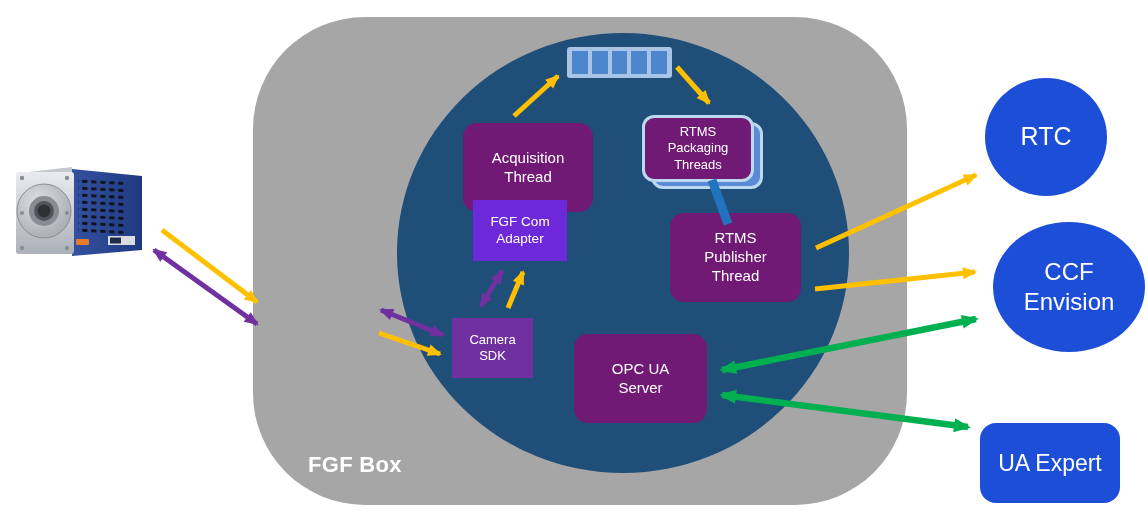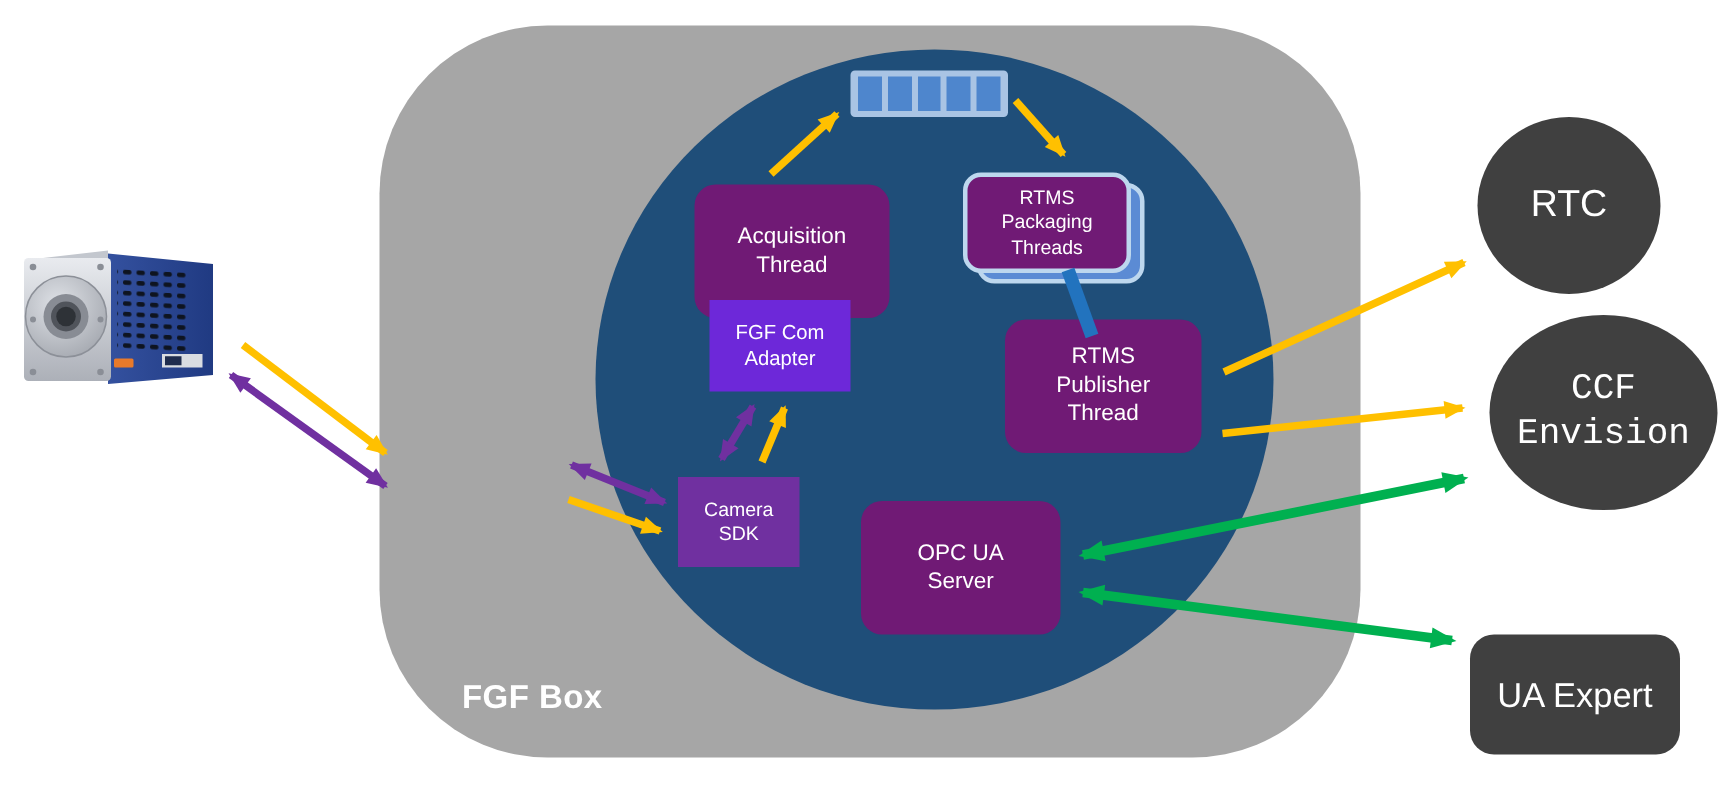--- a/index.html
+++ b/index.html
@@ -21,31 +21,31 @@
   }
   .lbl-box{left:308px;top:452px;}
   .lbl-andor{left:559px;top:436px;}
   .node{
     position:absolute;display:flex;align-items:center;justify-content:center;
     text-align:center;color:#ffffff;box-sizing:border-box;
   }
   .node .t{white-space:pre-line;line-height:1.25;}
   .blue-node{background:#701a75;border-radius:14px;font-size:15px;}
   .purple-node{background:#7030A0;font-size:13px;}
-  .gray-node{background:#404040;}
+  .gray-node{background:#1d4ed8;}
   .n-acq{left:463px;top:123px;width:130px;height:89px;}
   .n-adapter{left:473px;top:200px;width:94px;height:61px;background:#6d28d9;font-size:13.5px;z-index:6;}
   .n-pack{left:642px;top:115px;width:112px;height:67px;border:3px solid #BDD7EE;border-radius:12px;font-size:13px;z-index:5;}
   .n-pack-back{left:651px;top:122px;width:112px;height:67px;background:#5B8BD4;border:3px solid #BDD7EE;border-radius:12px;z-index:4;}
   .n-pub{left:670px;top:213px;width:131px;height:89px;}
   .n-opc{left:574px;top:334px;width:133px;height:89px;}
   .n-hw{left:274px;top:293px;width:97px;height:59px;}
   .n-sdk{left:452px;top:318px;width:81px;height:60px;}
   .n-rtc{left:985px;top:78px;width:122px;height:118px;border-radius:50%;font-size:25px;}
-  .n-ccf{left:993px;top:210px;width:152px;height:130px;border-radius:50%;font-size:24px;font-family:Liberation Mono, monospace;}
+  .n-ccf{left:993px;top:222px;width:152px;height:130px;border-radius:50%;font-size:24px;}
   .n-uae{left:980px;top:390px;width:140px;height:80px;border-radius:16px;font-size:23px;margin-top:33px;}
   .queue{
     position:absolute;left:567px;top:47px;width:105px;height:31px;
     background:#A9C4E4;border-radius:3px;display:flex;gap:4px;
     padding:4px 5px;box-sizing:border-box;z-index:5;
   }
   .queue .cell{flex:1;background:#4E86CD;}
   .arrows{position:absolute;left:0;top:0;z-index:40;pointer-events:none;}
   .camera{position:absolute;left:10px;top:162px;width:140px;height:100px;}
 </style>

